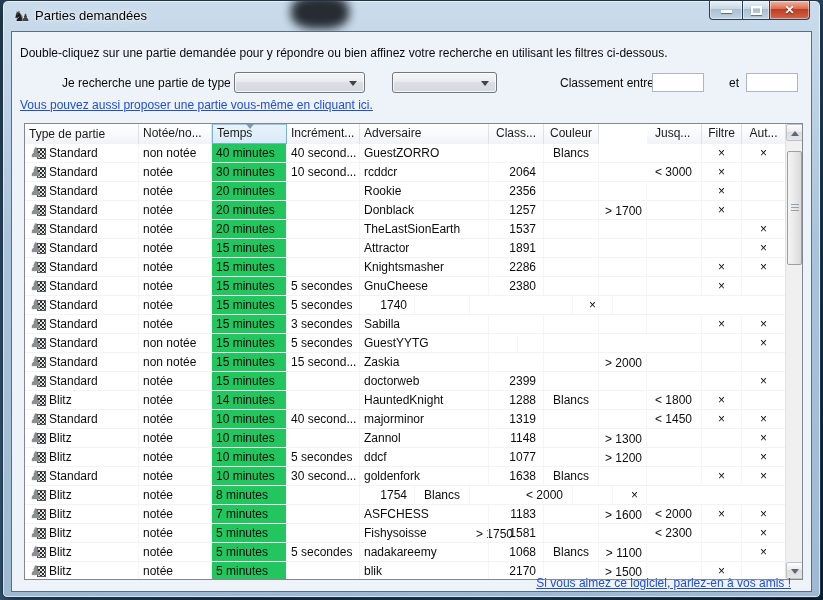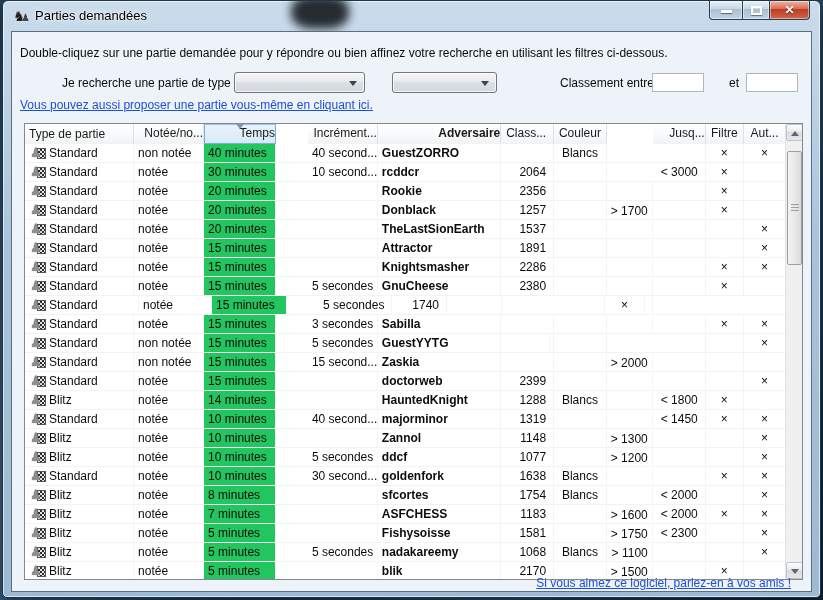--- a/index.html
+++ b/index.html
@@ -62,34 +62,34 @@
   .propose { position:absolute; left:8px; top:66px; }
   .footer-link { position:absolute; right:20px; bottom:1px; }
 
   
   .table-wrap { position:absolute; left:12px; top:91px; width:779px; height:457px;
     border:1px solid #828790; background:#fff; overflow:hidden; }
 
   .thead { position:absolute; left:0; top:0; height:20px; width:760px; display:flex; }
   .th { height:20px; background:linear-gradient(#ffffff,#f8f9fa 55%,#f1f2f5);
     border-right:1px solid #dee1e5; padding-left:4px; line-height:19px; color:#1a1a1a;
-    position:relative; cursor:default; overflow:hidden; white-space:nowrap;text-align:right; }
+    position:relative; cursor:default; overflow:hidden; white-space:nowrap; }
   .th.sorted { background:linear-gradient(#e8f4fc,#d8eaf7);
     border-left:1px solid #7eb0d4; border-right:1px solid #7eb0d4;
     box-shadow:inset 0 1px 0 #9cc6e4, inset 0 -1px 0 #7eb0d4; }
   .th.sorted::before { content:""; position:absolute; top:0; left:50%; margin-left:-4px;
     border-left:4px solid transparent; border-right:4px solid transparent; border-top:5px solid #7d9bb5; }
 
   .tbody { position:absolute; left:0; top:20px; width:760px; height:436px; overflow:hidden; }
   .tr { display:flex; height:19px; border-bottom:1px solid #f1f3f5; background:#fff; }
   .td { height:18px; line-height:18px; padding-left:4px; border-right:1px solid #f3f5f7;
     overflow:hidden; white-space:nowrap; color:#0c0c0c; }
 
   .c0{width:114px; display:flex; align-items:center;}
-  .c1{width:73px;} .c2{width:75px;} .c3{width:73px;margin-left:32px;} .c4{width:129px;font-weight:bold;}
+  .c1{width:73px;} .c2{width:75px;} .c3{width:73px;} .c4{width:129px;}
   .c5{width:55px; text-align:right; padding:0 7px 0 0;}
   .c6{width:55px; text-align:center; padding:0;}
   .c7{width:48px; text-align:right; padding:0 4px 0 0;margin-top:39px;}
   .c8{width:55px; padding-left:8px;}
   .c9{width:40px; text-align:center; padding:0;}
   .c10{width:43px; text-align:center; padding:0; border-right:none;}
   .td.c2 { background:#22c55e; }
 
   .piece-icon { position:relative; width:17px; height:15px; flex:0 0 17px; margin:0 2px 0 1px; }
   .piece-icon .checker { position:absolute; right:1px; top:2px; width:9px; height:11px;
@@ -522,21 +522,20 @@
               <div class="td c0">
                 <span class="piece-icon">
                   <span class="checker"></span>
                   <span class="pawn">♟</span>
                 </span>
                 <span>Blitz</span>
               </div>
               <div class="td c1">notée</div>
               <div class="td c2">8 minutes</div>
               <div class="td c3"></div>
-              <div class="td c4">sfcortes</div>
               <div class="td c5">1754</div>
               <div class="td c6">Blancs</div>
               <div class="td c7">&gt; 1750</div>
               <div class="td c8">&lt; 2000</div>
               <div class="td c9"></div>
               <div class="td c10">×</div>
             </div>
             <div class="tr">
               <div class="td c0">
                 <span class="piece-icon">

